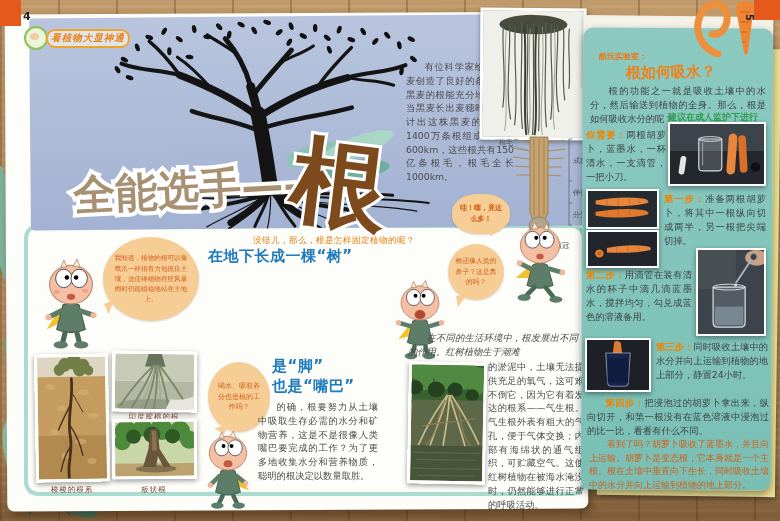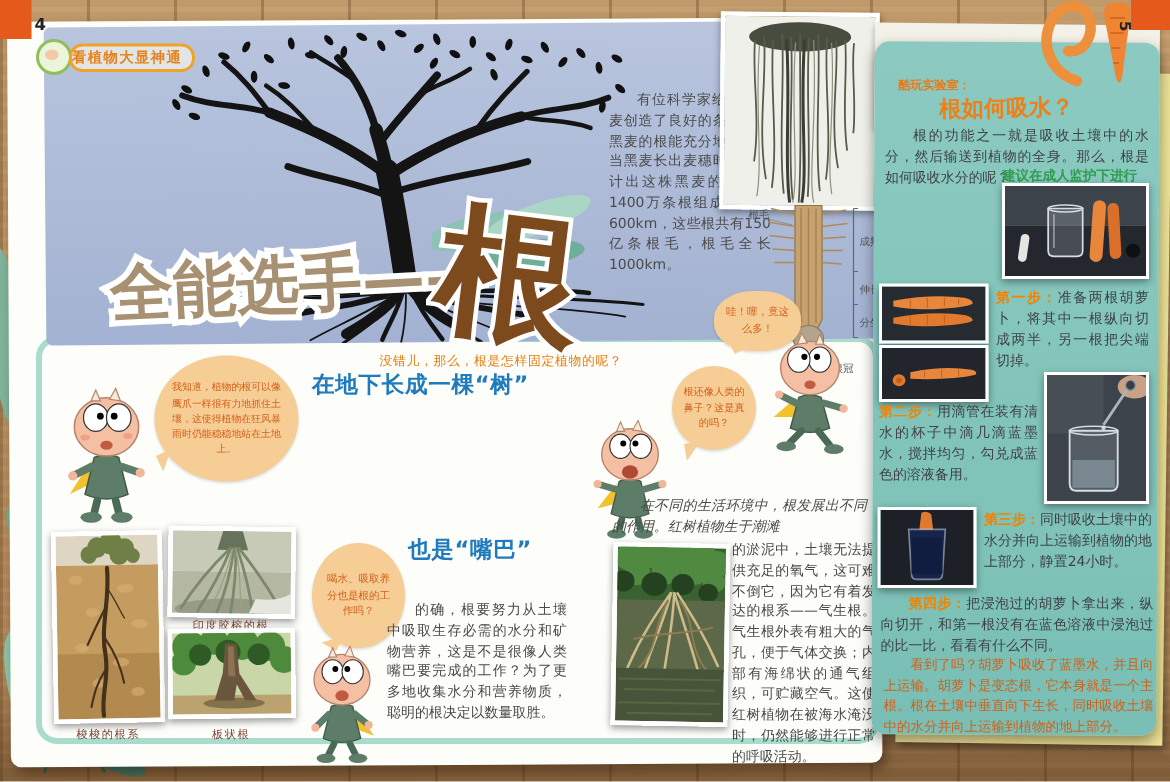--- a/index.html
+++ b/index.html
@@ -136,21 +136,21 @@
   <svg class="abs" style="left:284px;top:116px;width:120px;height:128px" viewBox="0 0 120 128">
     <text x="8" y="102" font-size="96" font-weight="bold" fill="#7d4a1e" stroke="#ffffff" stroke-width="6" paint-order="stroke" transform="rotate(7 60 64)" font-family="DejaVu Serif,serif">根</text>
   </svg>
 
   <div class="abs" style="left:0;top:0;width:21px;height:26px;background:#e5591a;"></div>
   <div class="abs" style="left:23px;top:10px;font-size:11px;font-weight:bold;color:#222;">4</div>
   <div class="abs" style="left:24px;top:26px;width:20px;height:20px;border-radius:50%;background:#eaf5da;border:2px solid #8fbf5a;">
        <div class="abs" style="left:4px;top:5px;width:9px;height:7px;border-radius:50%;background:#f5c9a8;"></div>
   </div>
   <div class="abs" style="left:46px;top:29px;width:80px;height:15px;border:2px solid #f0a32a;border-radius:9px;background:rgba(255,252,240,.6);
-              display:flex;align-items:center;">
+              display:flex;align-items:center;justify-content:center;font-style:italic;">
     <span style="font-size:9.5px;font-weight:bold;color:#e8821a;letter-spacing:1px;white-space:nowrap;">看植物大显神通</span>
   </div>
 
   <div class="abs" style="left:222px;top:235px;width:330px;font-size:8.5px;color:#e87d0d;letter-spacing:.5px;margin-left:31px;">没错儿，那么，根是怎样固定植物的呢？</div>
 
   <svg class="abs" style="left:40px;top:258px;width:62px;height:92px" viewBox="0 0 60 90">
     <path d="M20,48 L6,70 L22,62 Z" fill="#f2c12e"></path>
     <path d="M22,46 Q30,42 38,46 L44,70 Q30,76 16,70 Z" fill="#5d7d68" stroke="#3f5a49"></path>
     <path d="M20,52 L8,58 M40,52 L52,56" stroke="#5d7d68" stroke-width="5" stroke-linecap="round"></path>
     <circle cx="8" cy="58" r="3" fill="#f2b79b"></circle>
@@ -273,20 +273,21 @@
     <ellipse cx="30" cy="26" rx="21" ry="19" fill="#f5bfa4" stroke="#b5836a"></ellipse>
     <path d="M20,9 L23,2 L26,9 Z M32,8 L36,1 L39,9 Z" fill="#f5e9d8" stroke="#b5836a" stroke-width=".8"></path>
     <ellipse cx="23" cy="20" rx="8" ry="9" fill="#fff" stroke="#333" stroke-width=".8"></ellipse>
     <ellipse cx="38" cy="20" rx="8" ry="9" fill="#fff" stroke="#333" stroke-width=".8"></ellipse>
     <circle cx="25" cy="18" r="2.2"></circle>
       <circle cx="34" cy="18" r="2.2"></circle>
     <ellipse cx="30" cy="38" rx="5" ry="4" fill="#c05a40"></ellipse>
   </svg>
 
   <div class="abs h-blue" style="left:272px;top:356px;line-height:1.35;">
+    <div>是“脚”</div>
     <div>也是“嘴巴”</div>
   </div>
   <div class="abs body-text" style="left:258px;top:400px;width:120px;">的确，根要努力从土壤中吸取生存必需的水分和矿物营养，这是不是很像人类嘴巴要完成的工作？为了更多地收集水分和营养物质，聪明的根决定以数量取胜。</div>
 
   <div class="abs body-text" style="left:406px;top:60px;width:108px;">有位科学家给一株黑麦创造了良好的条件，让黑麦的根能充分地生长。当黑麦长出麦穗时，他统计出这株黑麦的根系由1400万条根组成，全长600km，这些根共有150亿条根毛，根毛全长1000km。</div>
 
   <div class="abs photo" style="left:480px;top:8px;width:106px;height:132px;transform:rotate(.5deg);">
     <svg width="100" height="126" viewBox="0 0 100 130" preserveAspectRatio="none">
       <rect width="100" height="130" fill="#f0f0ea"></rect>
       <ellipse cx="50" cy="14" rx="34" ry="10" fill="#474c3e"></ellipse>
@@ -348,21 +349,21 @@
     <path d="M56,108 L46,100" stroke="#888" stroke-width=".6"></path>
     <g font-size="7" fill="#555" font-family="DejaVu Sans,sans-serif">
       <text x="1" y="12">根毛</text>
       <text x="75" y="30">成熟区</text>
       <text x="75" y="62">伸长区</text>
       <text x="75" y="84">分生区</text>
       <text x="57" y="115">根冠</text>
     </g>
   </svg>
 
-  <div class="bubble abs" style="left:476px;top:194px;width:58px;height:40px;padding:5px;font-size:7px;border-radius:45%;">
+  <div class="bubble abs" style="left:452px;top:194px;width:58px;height:40px;padding:5px;font-size:7px;border-radius:45%;font-weight:bold;">
     <span>哇！噻，竟这么多！</span>
   </div>
   <div class="tail abs" style="left:482px;top:228px;border-top-color:#f7cd96;transform:rotate(18deg);"></div>
 
   <svg class="abs" style="left:506px;top:222px;width:68px;height:84px;transform:scaleX(-1);" viewBox="0 0 60 90">
     <path d="M40,46 L56,60 L40,60 Z" fill="#f2c12e"></path>
     <path d="M22,46 Q30,42 38,46 L44,68 Q30,74 16,68 Z" fill="#5d7d68" stroke="#3f5a49"></path>
     <path d="M20,50 L6,54 M40,50 L52,44" stroke="#5d7d68" stroke-width="5" stroke-linecap="round"></path>
     <circle cx="6" cy="54" r="3" fill="#f2b79b"></circle>
       <circle cx="52" cy="44" r="3" fill="#f2b79b"></circle>
@@ -462,20 +463,23 @@
         <rect y="28" width="98" height="36" fill="#24282e"></rect>
       <rect x="10" y="34" width="6" height="20" rx="3" fill="#e5e5e2" transform="rotate(8 13 44)"></rect>
       <path d="M30,16 h24 v30 q0,4 -4,4 h-16 q-4,0 -4,-4 Z" fill="rgba(235,245,248,.18)" stroke="#d7dde2" stroke-width="1.2"></path>
       <ellipse cx="42" cy="16" rx="12" ry="2.5" fill="none" stroke="#d7dde2" stroke-width="1"></ellipse>
       <path d="M34,20 v24" stroke="rgba(255,255,255,.5)"></path>
       <rect x="60" y="10" width="9" height="44" rx="4.5" fill="#e8873b" transform="rotate(4 64 32)"></rect>
       <rect x="72" y="12" width="8" height="40" rx="4" fill="#d96f28" transform="rotate(-3 76 32)"></rect>
       <circle cx="89" cy="46" r="5" fill="#0d0f12"></circle>
     </svg>
   </div>
+  <div class="abs note-text" style="left:586px;top:128px;width:80px;">
+    <span class="step-label">你需要：</span><span>两根胡萝卜，蓝墨水，一杯清水，一支滴管，一把小刀。</span>
+  </div>
 
   <div class="abs photo" style="left:586px;top:189px;width:73px;height:40px;border-width:2px;">
     <svg width="69" height="36" viewBox="0 0 73 38" preserveAspectRatio="none">
       <rect width="73" height="38" fill="#262b31"></rect>
       <path d="M8,10 Q36,5 58,8 Q64,9 64,12 Q60,15 36,16 Q18,16 8,14 Z" fill="#e8873b"></path>
       <path d="M8,22 Q36,17 58,20 Q64,21 64,24 Q60,27 36,28 Q18,28 8,26 Z" fill="#e27a2d"></path>
       <g stroke="#c2601f" stroke-width=".7">
           <path d="M20,9 V15"></path>
           <path d="M32,8 V15"></path>
           <path d="M44,8 V14"></path>

